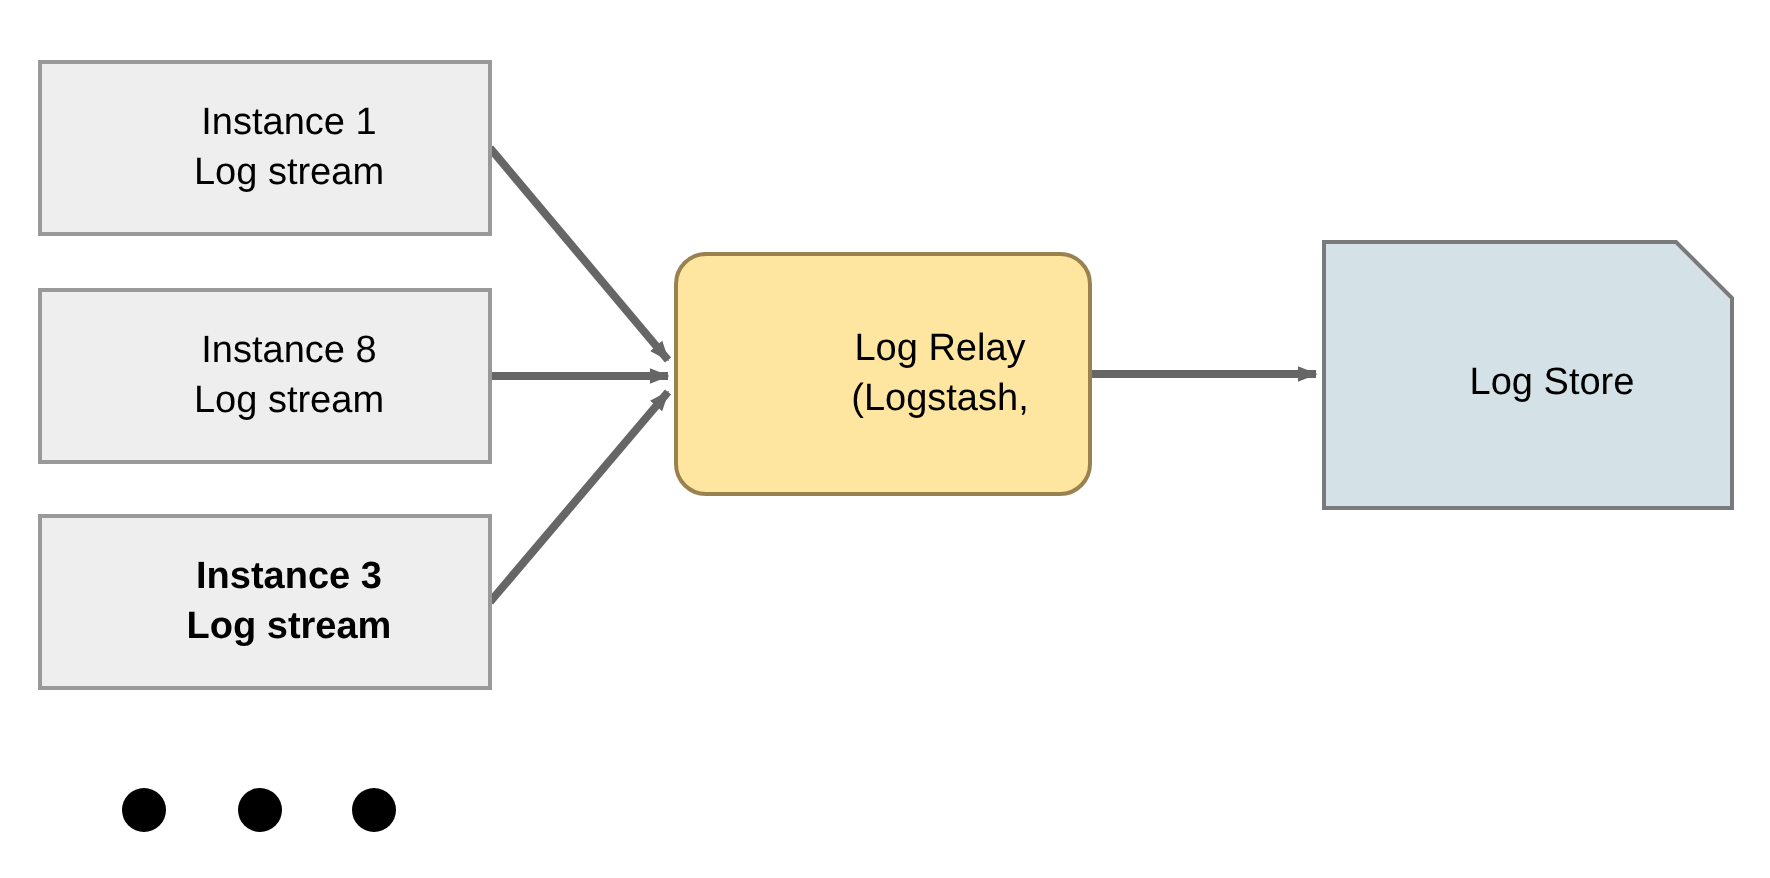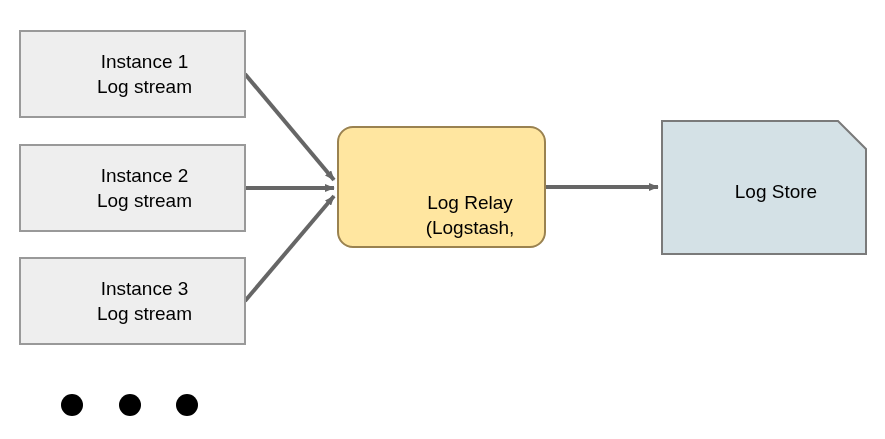--- a/index.html
+++ b/index.html
@@ -75,30 +75,30 @@
       <circle cx="187" cy="405" r="11" fill="#000000"></circle>
     </g>
   </svg>
 
   <div class="node-label" style="left:20px; top:31px; width:225px; height:86px;">
     <span>Instance 1</span>
     <span>Log stream</span>
   </div>
 
   <div class="node-label" style="left:20px; top:145px; width:225px; height:86px;">
-    <span>Instance 2</span>
+    <span>Instance 8</span>
     <span>Log stream</span>
   </div>
 
-  <div class="node-label" style="left:20px; top:258px; width:225px; height:86px;">
+  <div class="node-label" style="left:20px; top:258px; width:225px; height:86px;font-weight:bold;">
     <span>Instance 3</span>
     <span>Log stream</span>
   </div>
 
-  <div class="node-label" style="left:338px; top:127px; width:240px; height:120px;margin-top:28px;">
+  <div class="node-label" style="left:338px; top:127px; width:240px; height:120px;">
     <span>Log Relay</span>
     <span>(Logstash,</span>
   </div>
 
   <div class="node-label" style="left:662px; top:121px; width:204px; height:140px;">
     <span>Log Store</span>
   </div>
 
 </div>
 

